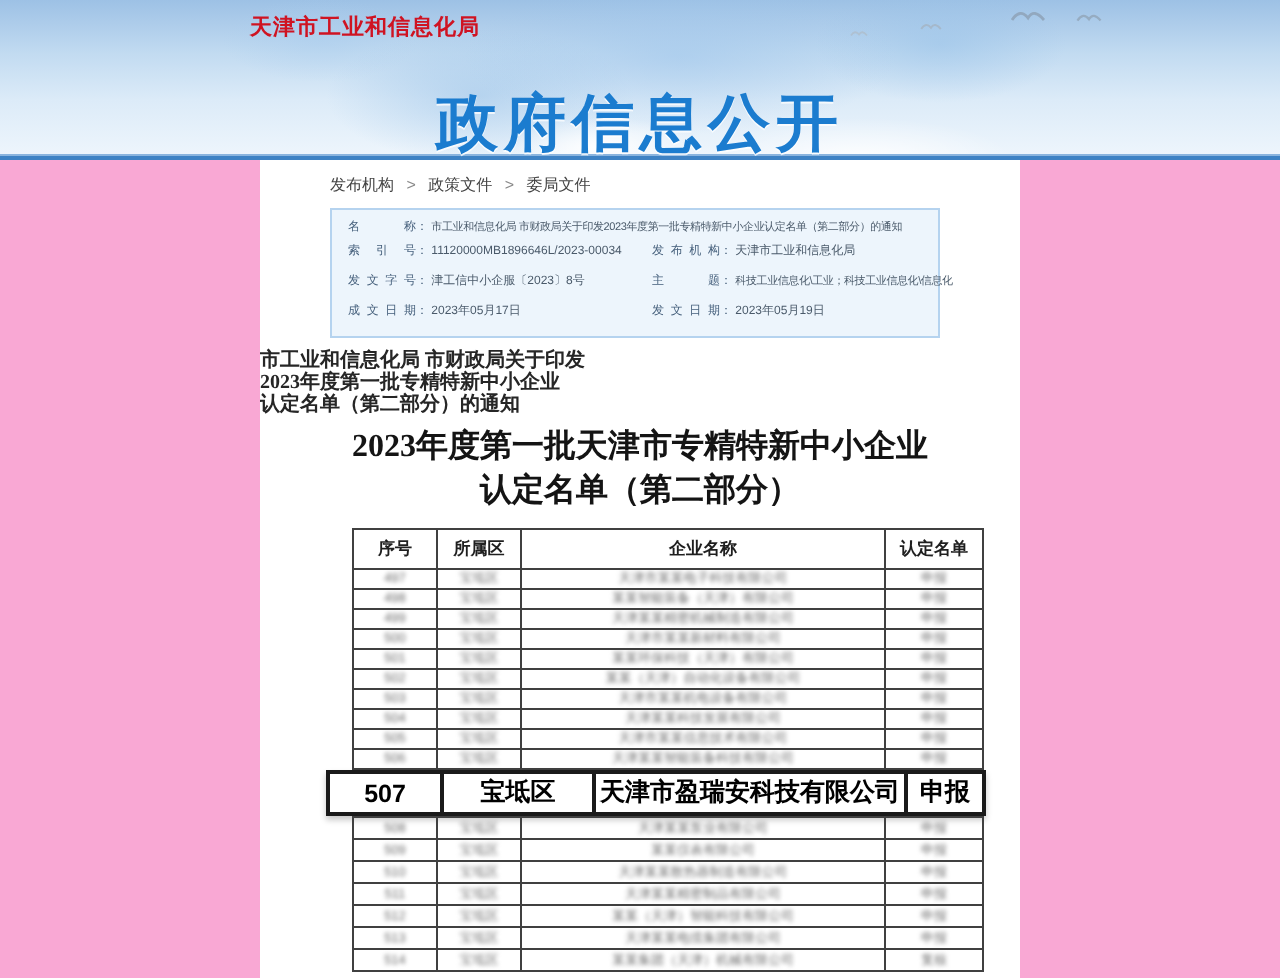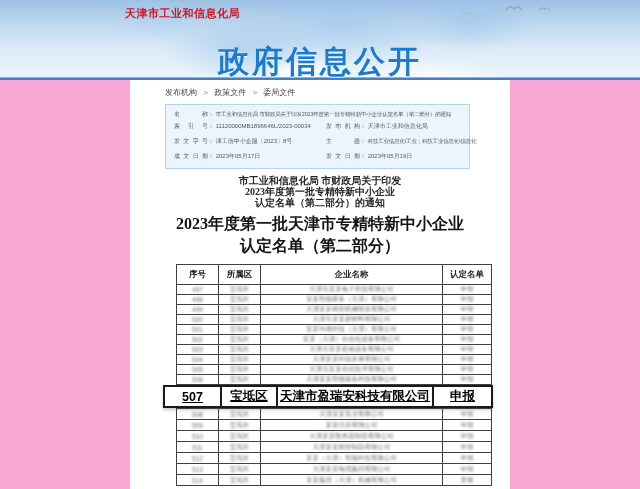--- a/index.html
+++ b/index.html
@@ -46,21 +46,21 @@
     padding:5px 8px 4px 8px;
     font-size:6px; line-height:9px; color:#4e5f70;
   }
   .meta-row { white-space:nowrap; margin-bottom:3px; }
   .meta-grid { display:grid; grid-template-columns:152px 1fr; row-gap:3px; }
   .lbl { display:inline-block; width:34px; text-align-last:justify; color:#46607c; }
   .colon { color:#46607c; }
   .val { color:#4a5a6a; }
   .v-long { font-size:5.5px; letter-spacing:-.2px; }
 
-  .notice { margin-top:6px; text-align:center; font-family:"Liberation Serif", serif;
+  .notice { margin-top:6px; text-align:left; font-family:"Liberation Serif", serif;
     font-weight:bold; font-size:10px; line-height:11px; color:#262626; }
   .doc-title { margin-top:5px; text-align:center; font-family:"Liberation Serif", serif;
     font-weight:bold; font-size:16px; line-height:22px; color:#141414; }
 
   
   .table-wrap { margin:7px 0 0 33px; width:330px; }
   table { border-collapse:collapse; margin-left:13px; }
   .t-top, .t-bottom { width:315px; table-layout:fixed; }
   th, td { border:1px solid #404040; text-align:center; overflow:hidden; white-space:nowrap; }
   th { height:20px; font-size:8.5px; font-weight:bold; color:#1f1f1f; background:#fff; }
@@ -68,23 +68,23 @@
   .t-bottom td { height:11px; }
   td { font-size:6.5px; color:#6f6f6f; }
   td span { display:inline-block; filter:blur(1.1px); }
 
   .hl {
     display:flex; width:330px; height:23px; margin-left:0;
     border:2px solid #1a1a1a; background:#fff;
     font-weight:bold; font-size:12.5px; color:#000;
     box-shadow:0 2px 3px rgba(0,0,0,.22);
   }
-  .hl > div { display:flex; align-items:center; justify-content:center; border-right:2px solid #1a1a1a;text-decoration:underline; }
+  .hl > div { display:flex; align-items:center; justify-content:center; border-right:2px solid #1a1a1a; }
   .hl .c-no { width:57px; }
-  .hl .c-dist { width:56px; }
+  .hl .c-dist { width:76px; }
   .hl .c-comp { width:156px; }
   .hl .c-type { flex:1; border-right:none; }
 </style>
 </head>
 <body>
 
 <div class="stage">
 
   <header class="banner">
     <div class="agency">天津市工业和信息化局</div>

